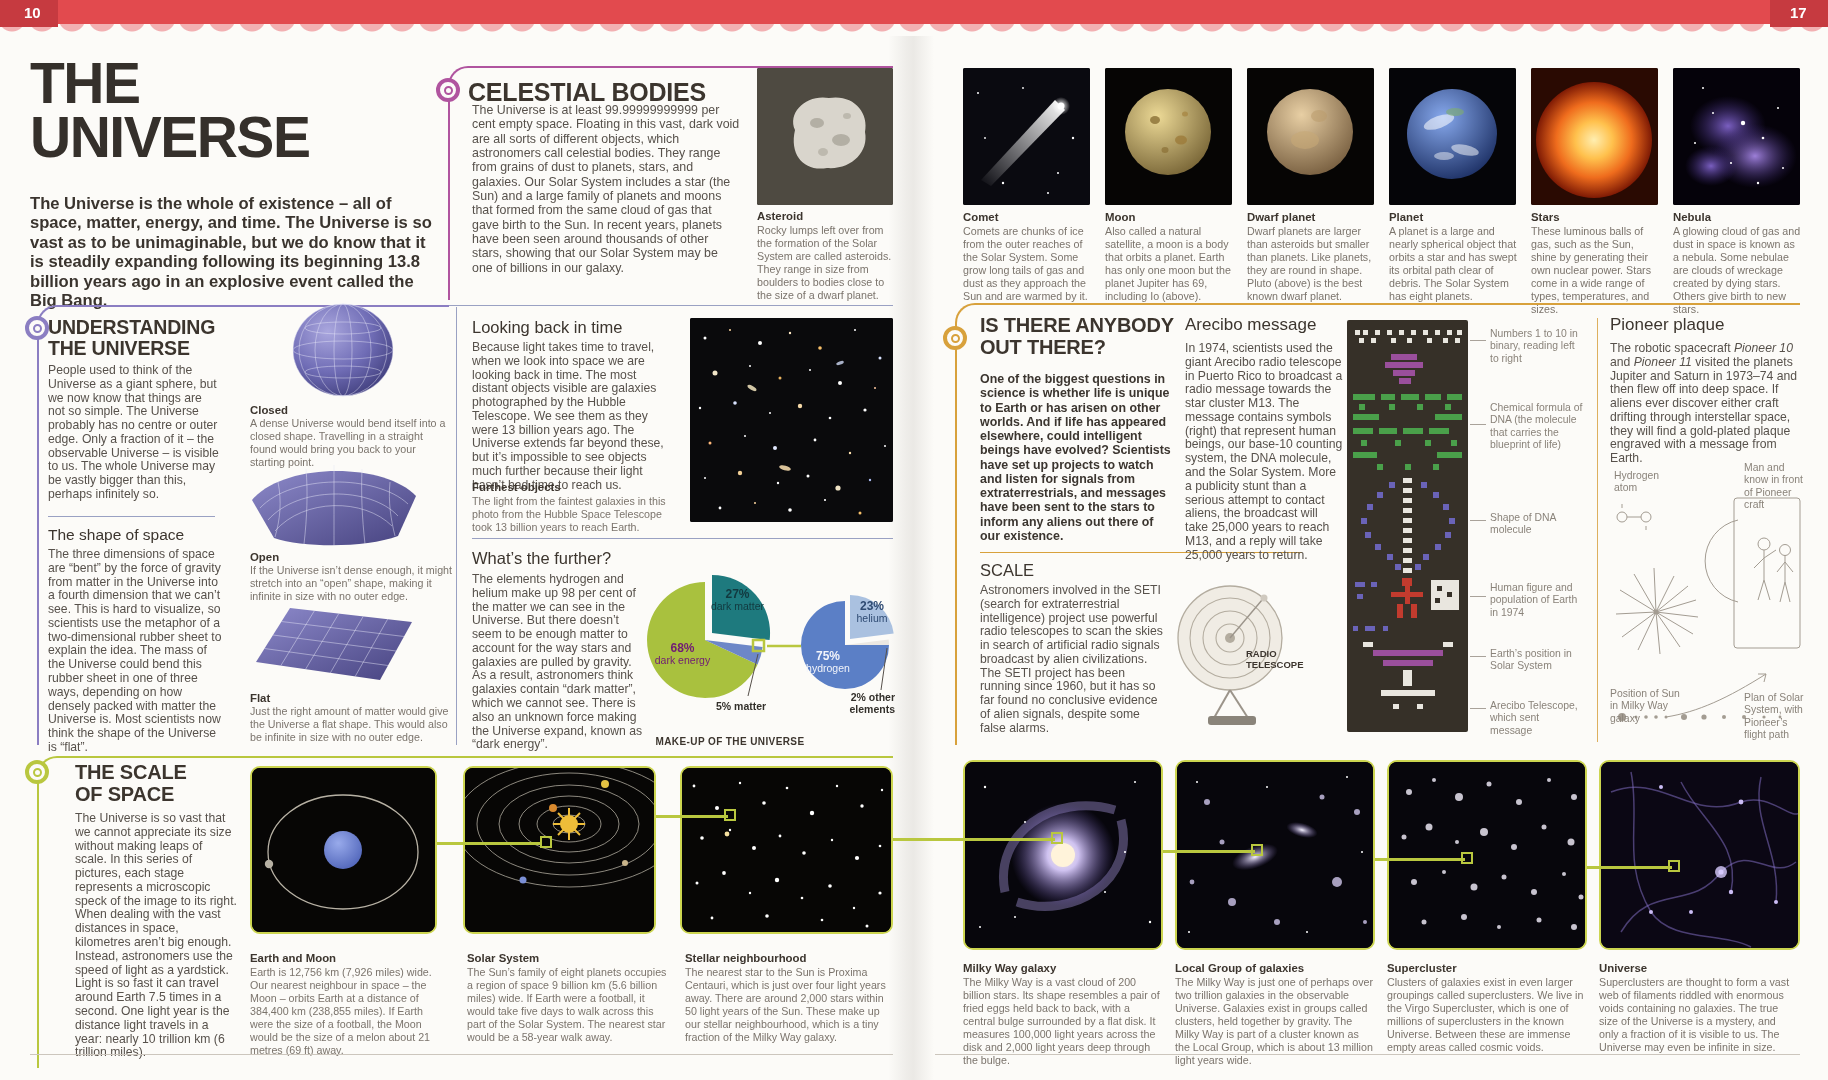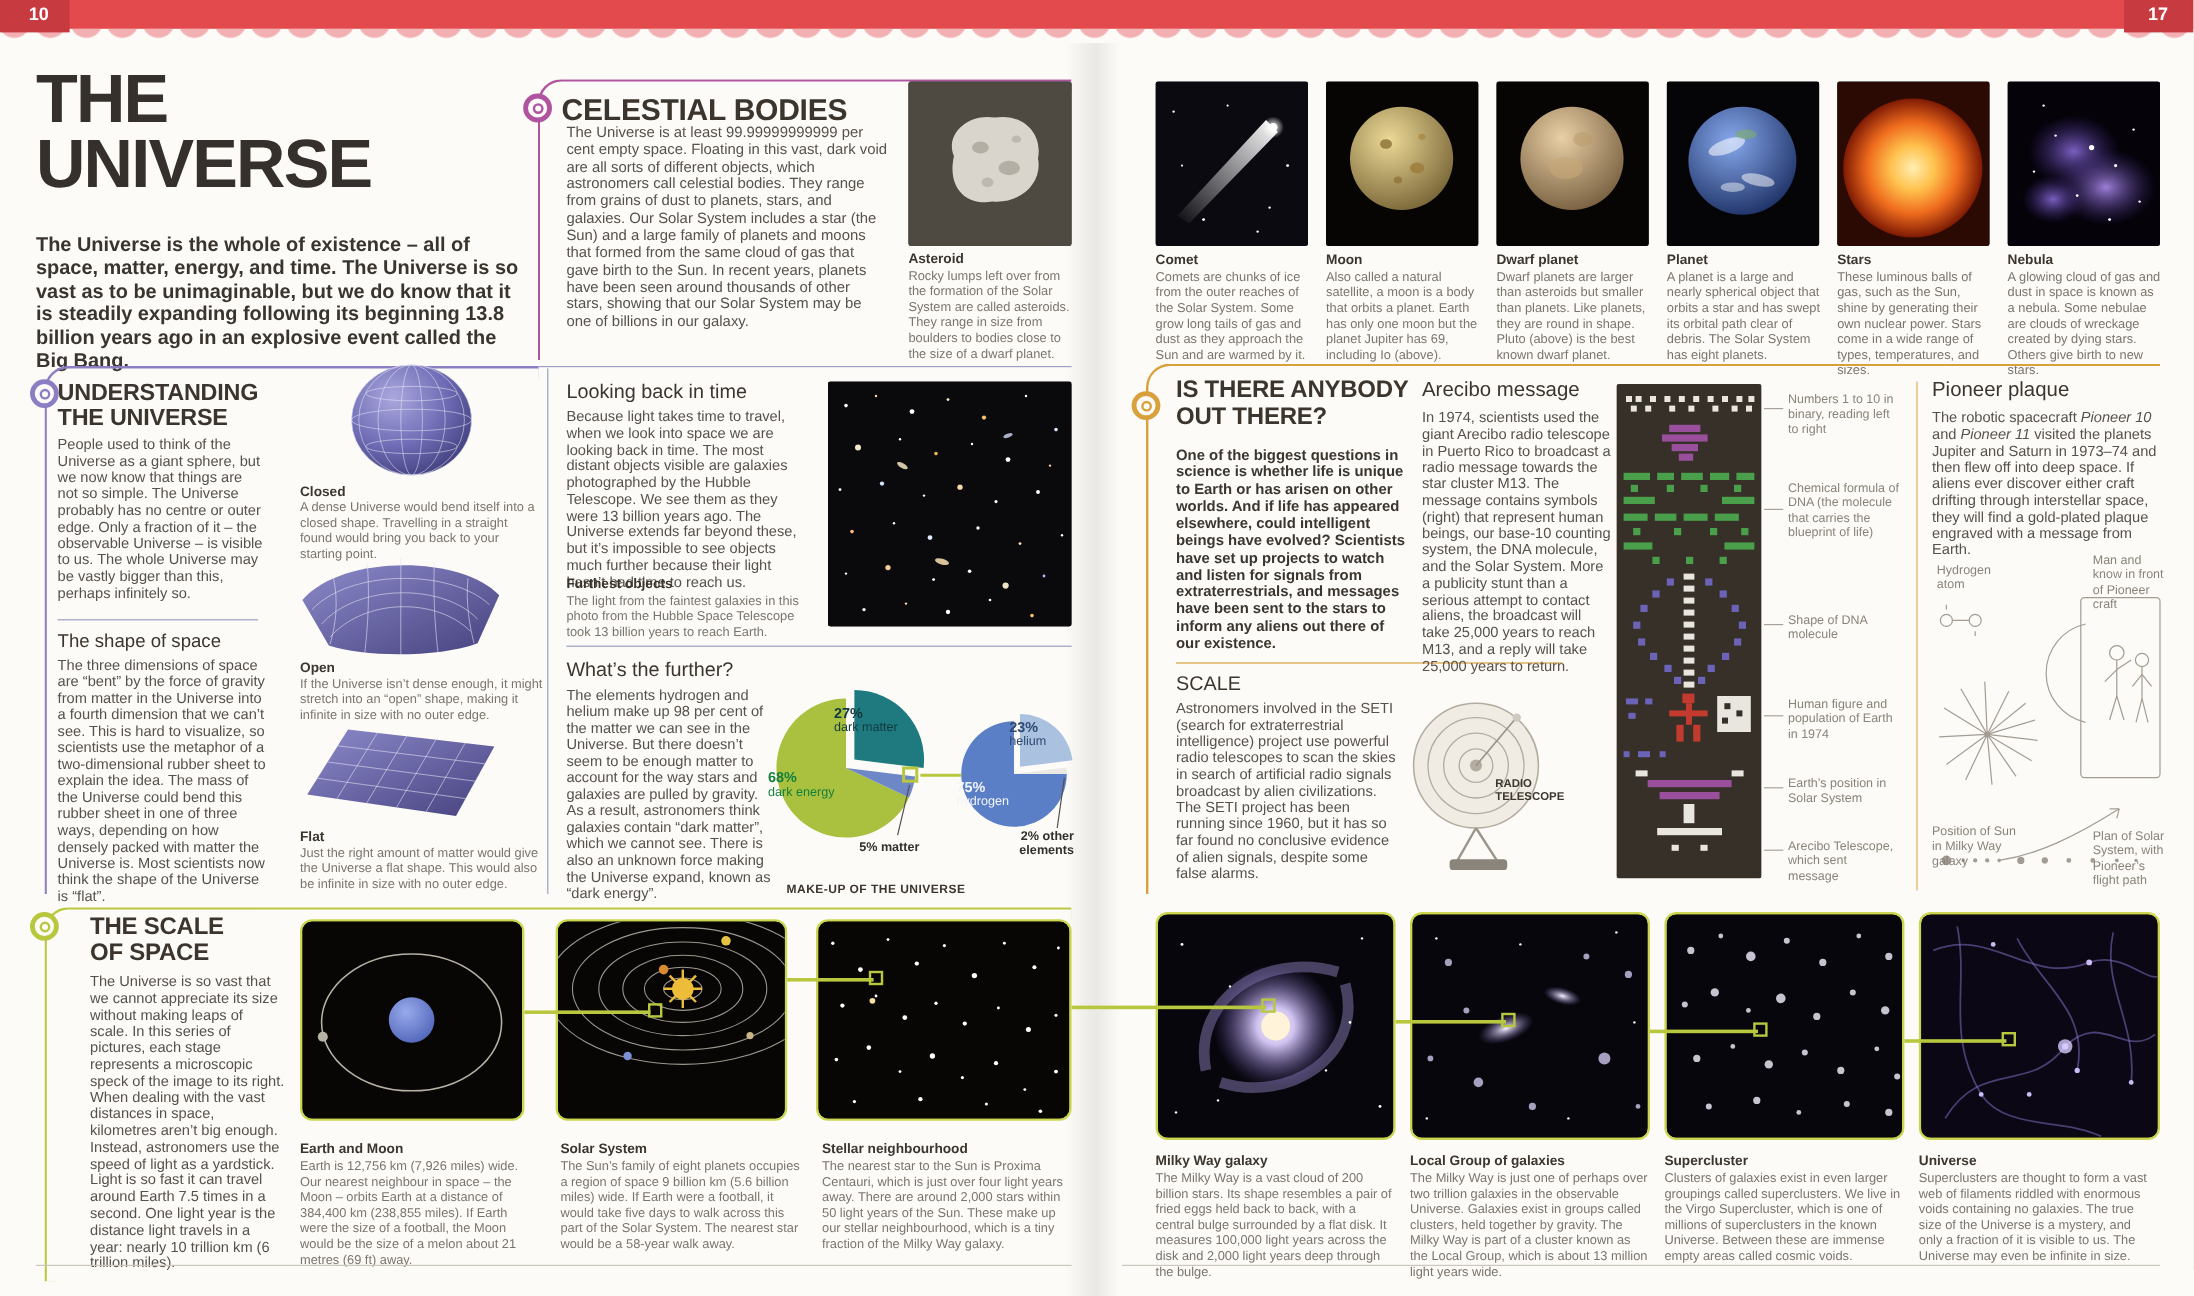--- a/index.html
+++ b/index.html
@@ -23,21 +23,21 @@
   .ring{width:24px;height:24px;border-radius:50%;border:4px solid;background:#fcfbf8;display:flex;align-items:center;justify-content:center}
   .ring>div{width:9px;height:9px;border-radius:50%;border:2.5px solid}
   .lime-line{position:absolute;height:2.5px;background:#b9c73f}
   .lime-sq{position:absolute;width:12px;height:12px;border:2.5px solid #b9c73f}
   .card{position:absolute;background:#0a0906;border:2px solid #ccd550;border-radius:10px;overflow:hidden}
   .photo{position:absolute;background:#131110;overflow:hidden;border-radius:2px}
   #cel-frame{border-top:2.5px solid #b0549f;border-left:2.5px solid #b0549f;border-top-left-radius:20px}
   #und-frame{border-top:2.5px solid #8b7ec2;border-left:2.5px solid #8b7ec2;border-top-left-radius:20px}
   #scale-frame{border-top:2.5px solid #b9c73f;border-left:2.5px solid #b9c73f;border-top-left-radius:20px}
   #any-frame{border-top:2.5px solid #d8a13c;border-left:2.5px solid #d8a13c;border-top-left-radius:20px}
-  .plabel{position:absolute;line-height:1.05}
+  .plabel{position:absolute;text-align:center;line-height:1.05}
   .pct{font-weight:800;font-size:12px}
   .pname{font-size:10.5px}
   #banner{position:absolute;left:0;top:0;width:1828px;height:24px;background:#e24a4e}
   #wave{position:absolute;left:0;top:24px;width:1828px;height:16px;background:radial-gradient(circle at 12px -6px,#f2b0b2 13px,rgba(242,176,178,0) 14px);background-size:30px 16px;background-repeat:repeat-x}
   .corner{position:absolute;top:0;width:58px;height:27px;background:#c63a40;color:#fff;font-weight:800;font-size:15px}
   #gutter{position:absolute;left:888px;top:36px;width:46px;height:1044px;background:linear-gradient(90deg,rgba(60,50,40,0) 0%,rgba(60,50,40,.07) 40%,rgba(60,50,40,.09) 55%,rgba(60,50,40,0) 100%)}
 </style>
 </head>
 <body>
 
@@ -226,21 +226,21 @@
       <line x1="103" y1="140" x2="113" y2="98" stroke="#57514b" stroke-width="1"></line>
       <line x1="236" y1="134" x2="242" y2="92" stroke="#57514b" stroke-width="1"></line>
       <line x1="122" y1="90" x2="156" y2="90" stroke="#b9c73f" stroke-width="2.5"></line>
       <rect x="108" y="84" width="11" height="11" fill="none" stroke="#b9c73f" stroke-width="2.5"></rect>
     </svg>
   </div>
   <div class="plabel" style="left:695px;top:588px;width:85px;color:#12393f">
     <div class="pct">27%</div>
     <div class="pname">dark matter</div>
   </div>
-  <div class="plabel" style="left:640px;top:642px;width:85px;color:#15803d">
+  <div class="plabel" style="left:640px;top:642px;width:85px;color:#701a75">
     <div class="pct">68%</div>
     <div class="pname">dark energy</div>
   </div>
   <div class="a" style="left:716px;top:700px;font-size:10.5px;font-weight:800;color:#33302b">5% matter</div>
   <div class="plabel" style="left:841px;top:600px;width:62px;color:#2e4a72">
     <div class="pct">23%</div>
     <div class="pname">helium</div>
   </div>
   <div class="plabel" style="left:797px;top:650px;width:62px;color:#f2f4fa">
     <div class="pct">75%</div>

